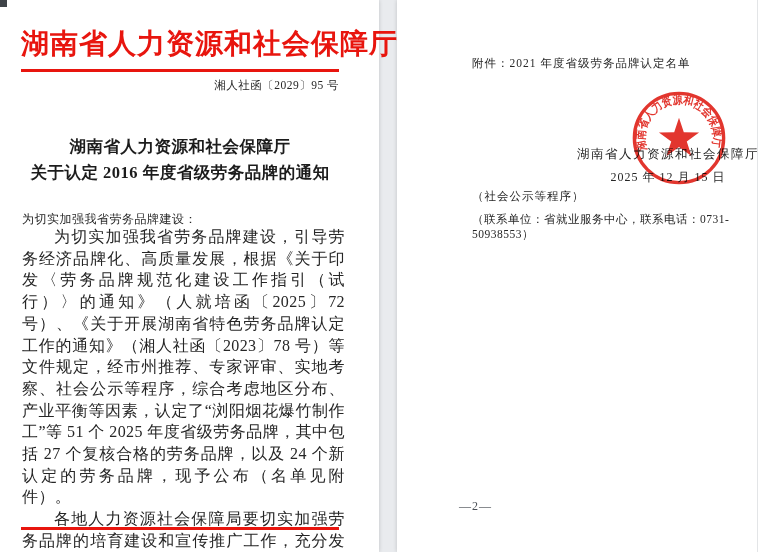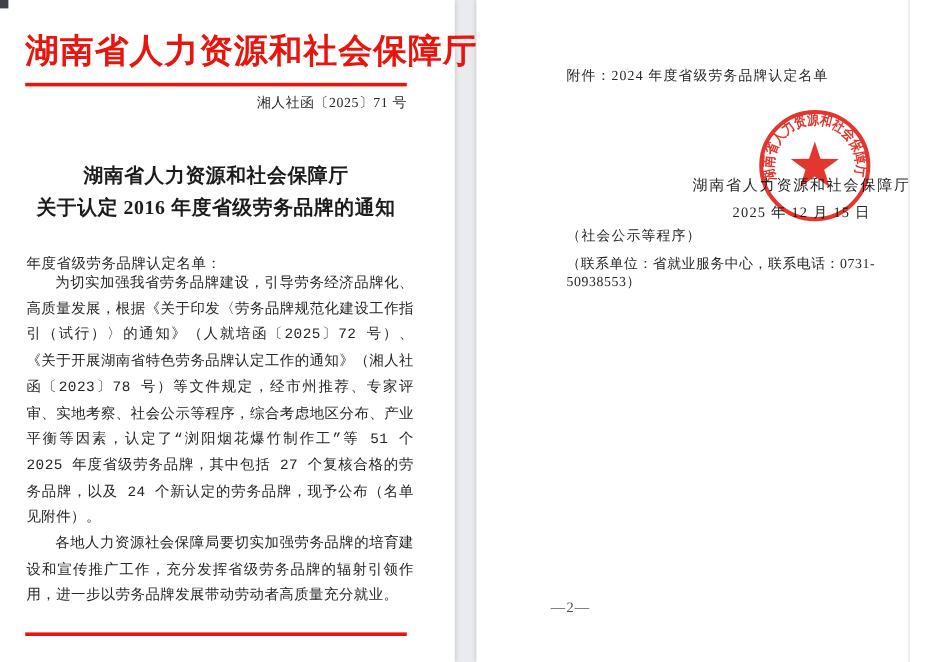--- a/index.html
+++ b/index.html
@@ -34,22 +34,22 @@
     text-align:right;font-size:11.5px;letter-spacing:.5px;
   }
   .doc-title{
     position:absolute;left:18px;top:134px;width:324px;
     text-align:center;font-weight:bold;font-size:16.5px;line-height:26px;
     letter-spacing:.5px;color:#1c1c1c;
   }
   .salutation{position:absolute;left:22px;top:211px;font-size:12px;letter-spacing:.5px;}
   .doc-body{position:absolute;left:22px;top:226px;width:323px;}
   .doc-body p{
-    margin:0;font-size:12px;line-height:21.7px;
-    text-indent:2em;text-align:justify;letter-spacing:.4px;color:#262626;font-family:Liberation Mono, monospace;
+    margin:0;font-size:16px;line-height:21.7px;
+    text-indent:2em;text-align:justify;letter-spacing:.4px;color:#262626;
   }
 
   .attachment-line{position:absolute;left:75px;top:56px;font-size:11.5px;letter-spacing:1px;}
   .issuer-name{
     position:absolute;left:121px;top:146px;width:300px;
     text-align:center;font-size:12.5px;letter-spacing:1.5px;
   }
   .issue-date{
     position:absolute;left:121px;top:169px;width:300px;
     text-align:center;font-size:12px;letter-spacing:1px;
@@ -68,39 +68,39 @@
 <body>
 
 <div class="stage">
 
   <div class="page page-left">
     <div class="corner-mark"></div>
 
     <div class="letterhead">湖南省人力资源和社会保障厅</div>
     <div class="rule rule-top"></div>
 
-    <div class="doc-number">湘人社函〔2025〕71 号</div>
+    <div class="doc-number">湘人社函〔2029〕95 号</div>
 
     <div class="doc-title">
       <div>湖南省人力资源和社会保障厅</div>
       <div>关于认定 2016 年度省级劳务品牌的通知</div>
     </div>
 
-    <div class="salutation">年度省级劳务品牌认定名单：</div>
+    <div class="salutation">为切实加强我省劳务品牌建设：</div>
 
     <div class="doc-body">
         <p>为切实加强我省劳务品牌建设，引导劳务经济品牌化、高质量发展，根据《关于印发〈劳务品牌规范化建设工作指引（试行）〉的通知》（人就培函〔2025〕72 号）、《关于开展湖南省特色劳务品牌认定工作的通知》（湘人社函〔2023〕78 号）等文件规定，经市州推荐、专家评审、实地考察、社会公示等程序，综合考虑地区分布、产业平衡等因素，认定了“浏阳烟花爆竹制作工”等 51 个 2025 年度省级劳务品牌，其中包括 27 个复核合格的劳务品牌，以及 24 个新认定的劳务品牌，现予公布（名单见附件）。</p>
         <p>各地人力资源社会保障局要切实加强劳务品牌的培育建设和宣传推广工作，充分发挥省级劳务品牌的辐射引领作用，进一步以劳务品牌发展带动劳动者高质量充分就业。</p>
       </div>
 
     <div class="rule rule-bottom"></div>
   </div>
 
   <div class="page page-right">
-    <div class="attachment-line">附件：2024 年度省级劳务品牌认定名单</div>
+    <div class="attachment-line">附件：2021 年度省级劳务品牌认定名单</div>
 
     <div class="issuer-name">湖南省人力资源和社会保障厅</div>
     <div class="issue-date">2025 年 12 月 15 日</div>
 
     <svg class="seal" viewBox="0 0 200 200" xmlns="http://www.w3.org/2000/svg">
       <circle cx="100" cy="100" r="93" fill="none" stroke="#e0241c" stroke-width="7"></circle>
       <path id="sealArc" d="M 32.3,124.6 A 72,72 0 1 1 167.7,124.6" fill="none"></path>
       <text font-size="26" font-weight="bold" fill="#e0241c" font-family="Liberation Serif, serif">
         <textPath href="#sealArc" startOffset="0" textLength="270" lengthAdjust="spacingAndGlyphs">湖南省人力资源和社会保障厅</textPath>
       </text>

